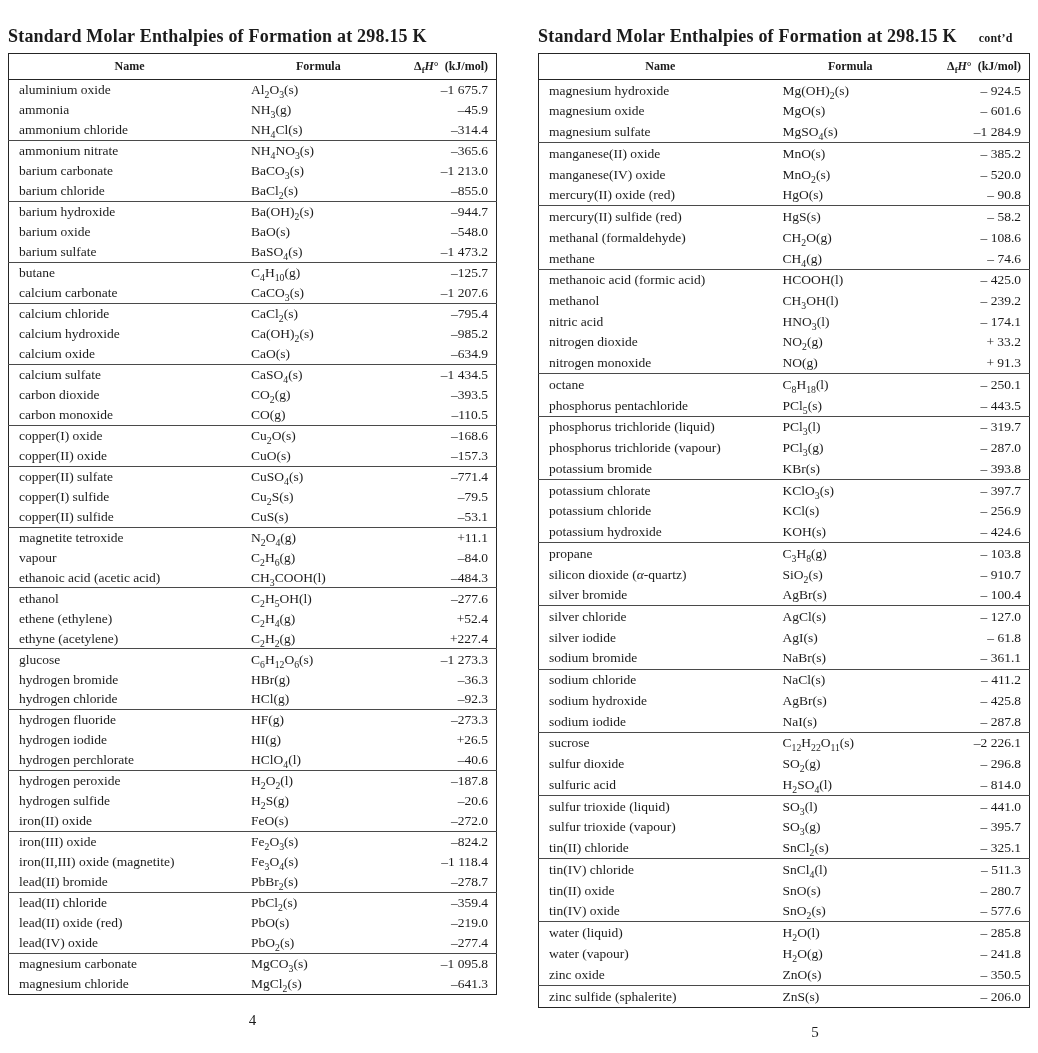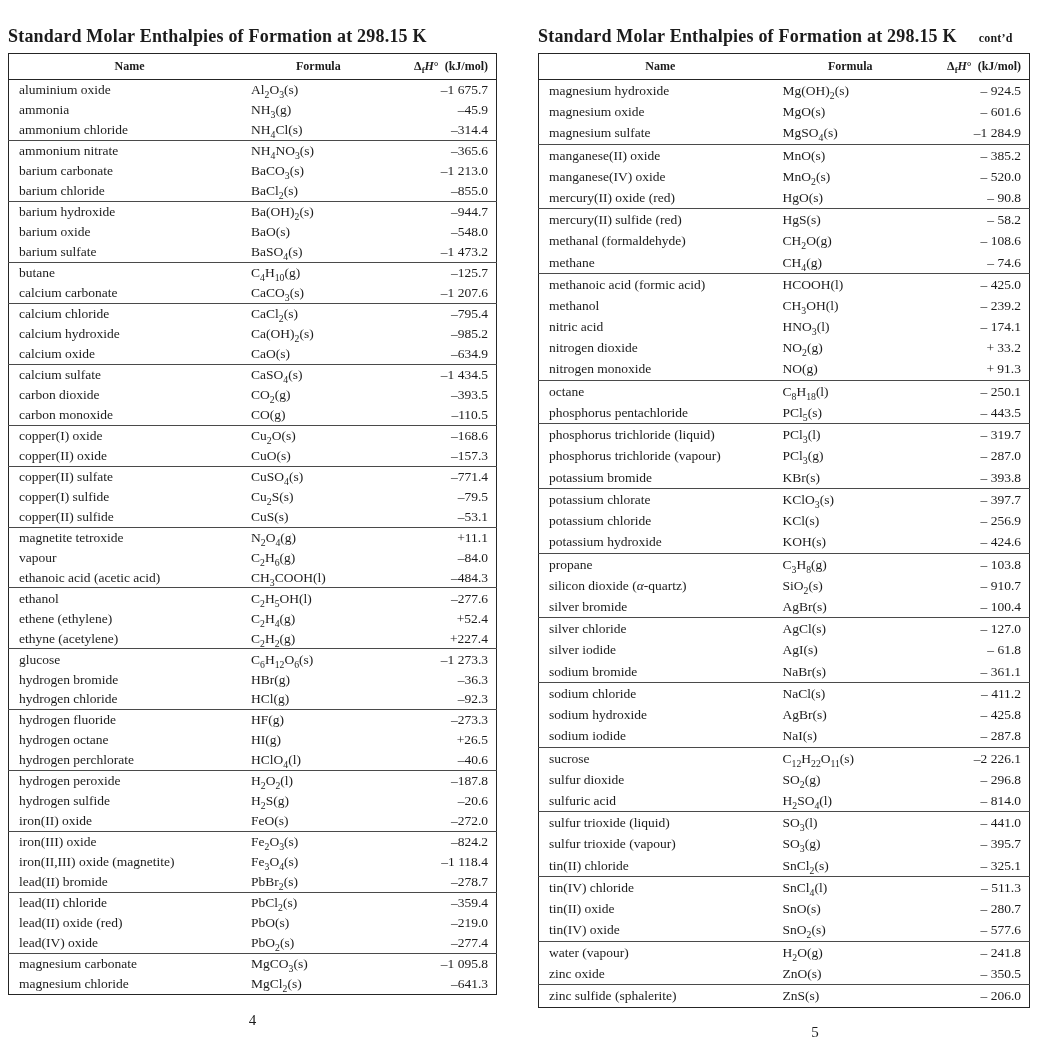--- a/index.html
+++ b/index.html
@@ -217,21 +217,21 @@
             <td class="c-name">hydrogen chloride</td>
             <td class="c-formula">HCl(g)</td>
             <td class="c-value">–92.3</td>
           </tr>
           <tr>
             <td class="c-name">hydrogen fluoride</td>
             <td class="c-formula">HF(g)</td>
             <td class="c-value">–273.3</td>
           </tr>
           <tr>
-            <td class="c-name">hydrogen octane</td>
+            <td class="c-name">hydrogen iodide</td>
             <td class="c-formula">HI(g)</td>
             <td class="c-value">+26.5</td>
           </tr>
           <tr class="group-end">
             <td class="c-name">hydrogen perchlorate</td>
             <td class="c-formula">HClO<sub>4</sub>(l)</td>
             <td class="c-value">–40.6</td>
           </tr>
           <tr>
             <td class="c-name">hydrogen peroxide</td>
@@ -503,20 +503,25 @@
             <td class="c-name">tin(II) oxide</td>
             <td class="c-formula">SnO(s)</td>
             <td class="c-value">– 280.7</td>
           </tr>
           <tr class="group-end">
             <td class="c-name">tin(IV) oxide</td>
             <td class="c-formula">SnO<sub>2</sub>(s)</td>
             <td class="c-value">– 577.6</td>
           </tr>
           <tr>
+            <td class="c-name">water (liquid)</td>
+            <td class="c-formula">H<sub>2</sub>O(l)</td>
+            <td class="c-value">– 285.8</td>
+          </tr>
+          <tr>
             <td class="c-name">water (vapour)</td>
             <td class="c-formula">H<sub>2</sub>O(g)</td>
             <td class="c-value">– 241.8</td>
           </tr>
           <tr class="group-end">
             <td class="c-name">zinc oxide</td>
             <td class="c-formula">ZnO(s)</td>
             <td class="c-value">– 350.5</td>
           </tr>
           <tr>

